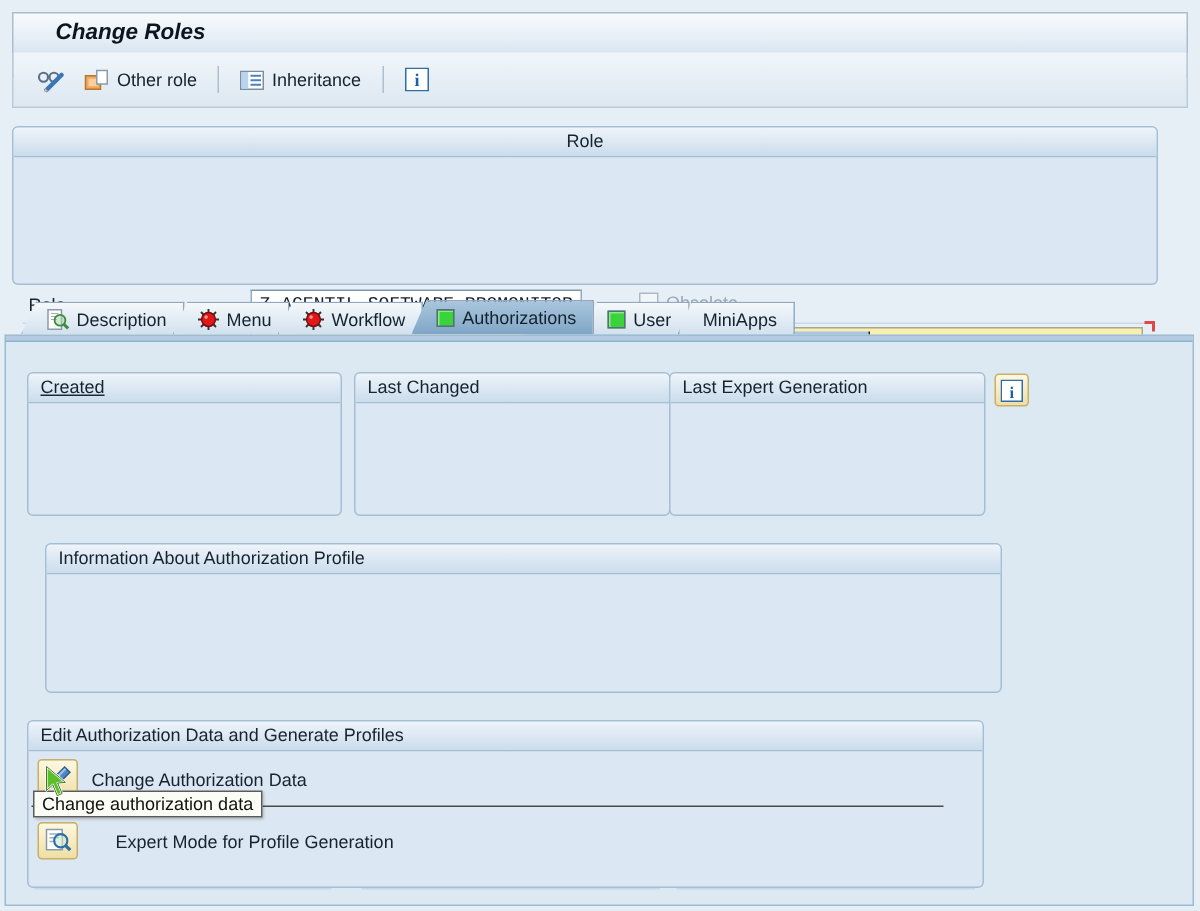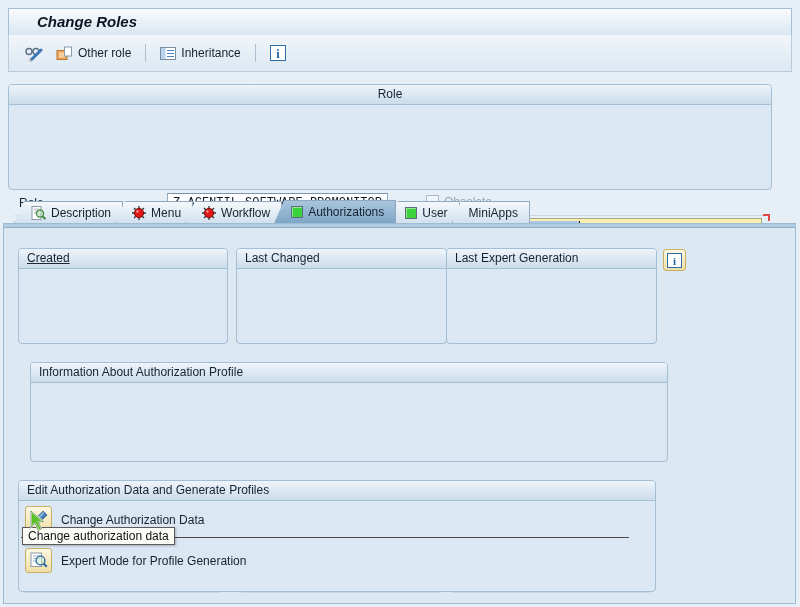--- a/index.html
+++ b/index.html
@@ -322,21 +322,21 @@
   <div class="ybtn" style="left:6px; top:67px; width:27px; height:25px;">
     <span>
       <svg width="18" height="17" viewBox="0 0 18 17">
         <rect x="1" y="1" width="10.5" height="13.5" fill="#ffffff" stroke="#8a9bab"></rect>
         <path d="M3 4h6.5 M3 6.5h6.5 M3 9h4.5" stroke="#9ab0c4" stroke-width="0.9"></path>
         <circle cx="10.5" cy="8.5" r="4.4" fill="rgba(200,235,200,0.55)" stroke="#2e6da8" stroke-width="1.4"></circle>
         <path d="M13.6 11.6 L16.8 14.8" stroke="#2e6da8" stroke-width="2.2"></path>
       </svg>
     </span>
   </div>
-  <div class="lbl" style="left:42px; top:73px;">Expert Mode for Profile Generation</div>
+  <div class="lbl" style="left:58px; top:73px;">Expert Mode for Profile Generation</div>
 </div>
 
 <div class="tooltip" style="left:22px; top:527px;">Change authorization data</div>
 
 <div class="abs cursor" style="left:29px; top:510px;">
   <svg width="19" height="23" viewBox="0 0 19 23">
     <path d="M2 1 L2 17 L6.2 13.2 L9.2 20.5 L12.4 19 L9.4 12 L14.6 11.6 Z" fill="#5abf28" stroke="#ffffff" stroke-width="1.5" stroke-linejoin="round"></path>
     <path d="M2 1 L2 17 L6.2 13.2 L9.2 20.5 L12.4 19 L9.4 12 L14.6 11.6 Z" fill="none" stroke="#2a6812" stroke-width="0.6"></path>
   </svg>
 </div>

